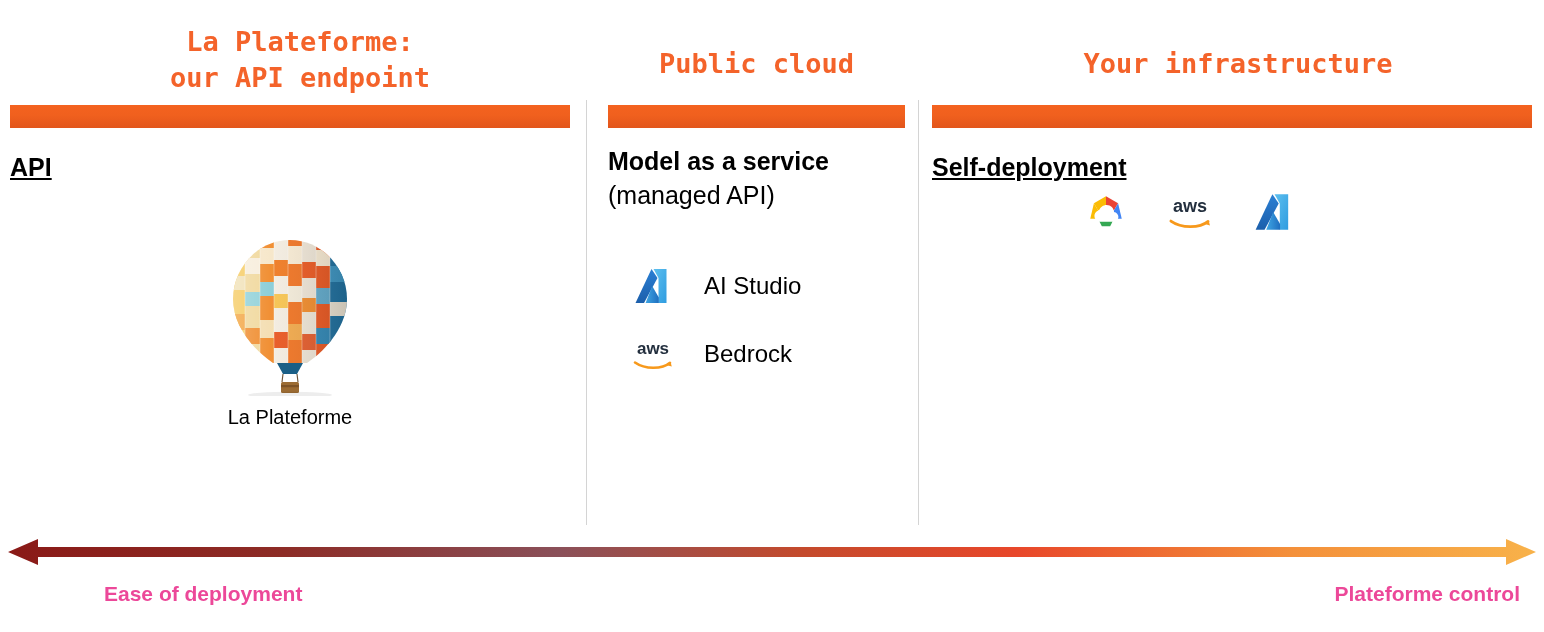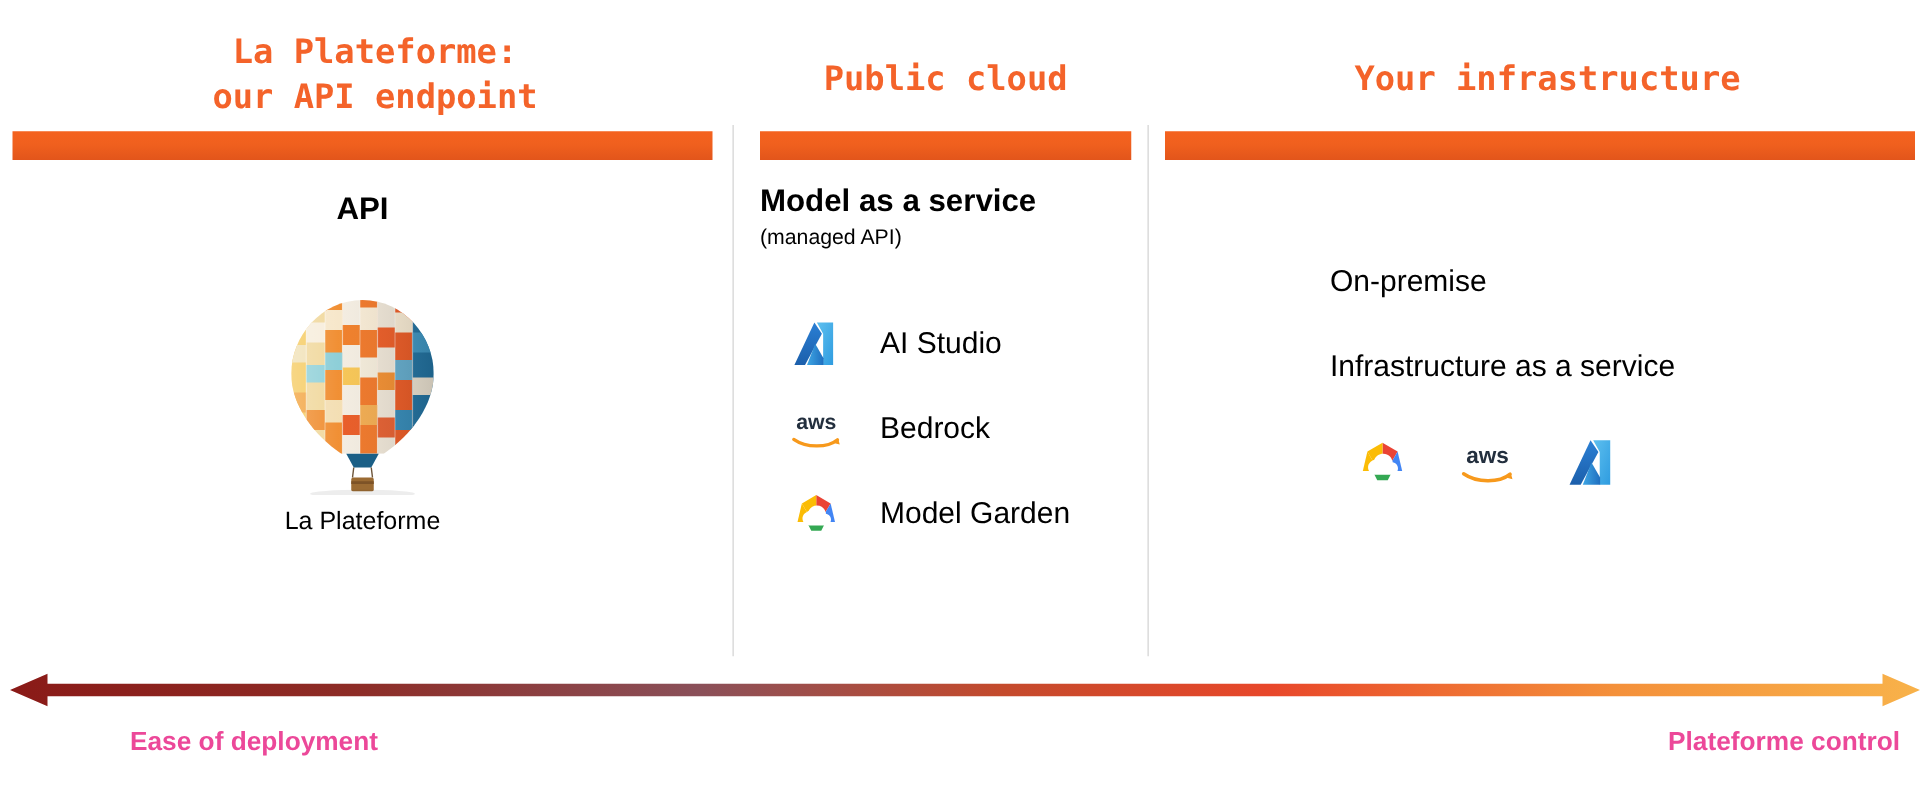--- a/index.html
+++ b/index.html
@@ -60,26 +60,26 @@
   #column-1 { left: 608px;  top: 144px; width: 297px; }
   #column-2 { left: 932px;  top: 150px; width: 600px; }
 
   .col-title {
     font-size: 25px;
     font-weight: bold;
     color: #000;
     line-height: 1.36;
   }
   .col-subtitle {
-    font-size: 17px;
+    font-size: 25px;
     font-weight: normal;
     color: #000;
     line-height: 1.36;
   }
-  .center { text-align: center; }
+  .center { text-align: left; text-decoration: underline; }
 
   
   #balloon-wrap {
     margin-top: 52px;
     text-align: center;
   }
   #balloon-svg { display: block; margin: 0 auto; }
   #balloon-caption {
     margin-top: 10px;
     font-size: 20px;
@@ -290,48 +290,26 @@
       <span class="service-logo">
         <svg width="44" height="32" viewBox="0 0 44 32">
           <text class="aws-word" x="22" y="16" font-size="17" text-anchor="middle">aws</text>
           <path d="M4 24.5 C14 31.5 31 31.5 39 24.8" stroke="#f7991c" stroke-width="2.6" fill="none" stroke-linecap="round"></path>
           <path d="M39.6 24.2 L40.8 28.6 L35.9 27.3 Z" fill="#f7991c"></path>
         </svg>
       </span>
       <span class="service-label">Bedrock</span>
     </div>
 
-    <div class="service-row">
-      <span class="service-logo">
-        <svg width="40" height="36" viewBox="0 0 40 36">
-          <path d="M20 3 L31.5 9.7 L27.5 16.6 L20 12.2 Z" fill="#ea4335"></path>
-          <path d="M31.5 9.7 L35 24.5 L27.5 24.5 L27.5 16.6 Z" fill="#4285f4"></path>
-          <path d="M8.5 9.7 L20 3 L20 12.2 L12.5 16.6 Z" fill="#fbbc05"></path>
-          <path d="M8.5 9.7 L12.5 16.6 L12.5 24.5 L5 24.5 Z" fill="#fbbc05"></path>
-          <path d="M12.5 24.5 L27.5 24.5 L24 31.5 L16 31.5 Z" fill="#34a853"></path>
-          <path d="M20.6 11.4 C24.6 11.4 27.4 14.3 27.6 17.9 C30.1 18.3 31.8 20.2 31.8 22.6
-                   C31.8 25.4 29.6 27.4 26.9 27.4 L14.6 27.4 C11.5 27.4 9 24.9 9 21.8
-                   C9 19 11 16.7 13.7 16.3 C14.6 13.4 17.3 11.4 20.6 11.4 Z" fill="#ffffff"></path>
-          <path d="M20.4 12.8 C23.8 12.8 26.3 15.4 26.3 18.6 L26.3 19.2 L27.1 19.2
-                   C28.9 19.2 30.4 20.7 30.4 22.5 C30.4 24.4 28.9 25.9 27.1 25.9
-                   L14.8 25.9 C12.5 25.9 10.6 24 10.6 21.7 C10.6 19.5 12.3 17.7 14.5 17.5
-                   L15.2 17.5 L15.4 16.8 C16.1 14.4 18.1 12.8 20.4 12.8 Z" fill="none"></path>
-        </svg>
-      </span>
-      <span class="service-label">Model Garden</span>
-    </div>
   </div>
 </div>
 
 <div class="column" id="column-2">
-
-  <div id="infra-lines">
-    <div class="infra-line">On-premise</div>
-    <div class="infra-line">Infrastructure as a service</div>
-  </div>
+  <div class="col-title center">Self-deployment</div>
+
 
   <div id="infra-logos">
 
     <span class="infra-logo">
       <svg width="42" height="38" viewBox="0 0 40 36">
         <path d="M20 3 L31.5 9.7 L27.5 16.6 L20 12.2 Z" fill="#ea4335"></path>
         <path d="M31.5 9.7 L35 24.5 L27.5 24.5 L27.5 16.6 Z" fill="#4285f4"></path>
         <path d="M8.5 9.7 L20 3 L20 12.2 L12.5 16.6 Z" fill="#fbbc05"></path>
         <path d="M8.5 9.7 L12.5 16.6 L12.5 24.5 L5 24.5 Z" fill="#fbbc05"></path>
         <path d="M12.5 24.5 L27.5 24.5 L24 31.5 L16 31.5 Z" fill="#34a853"></path>

